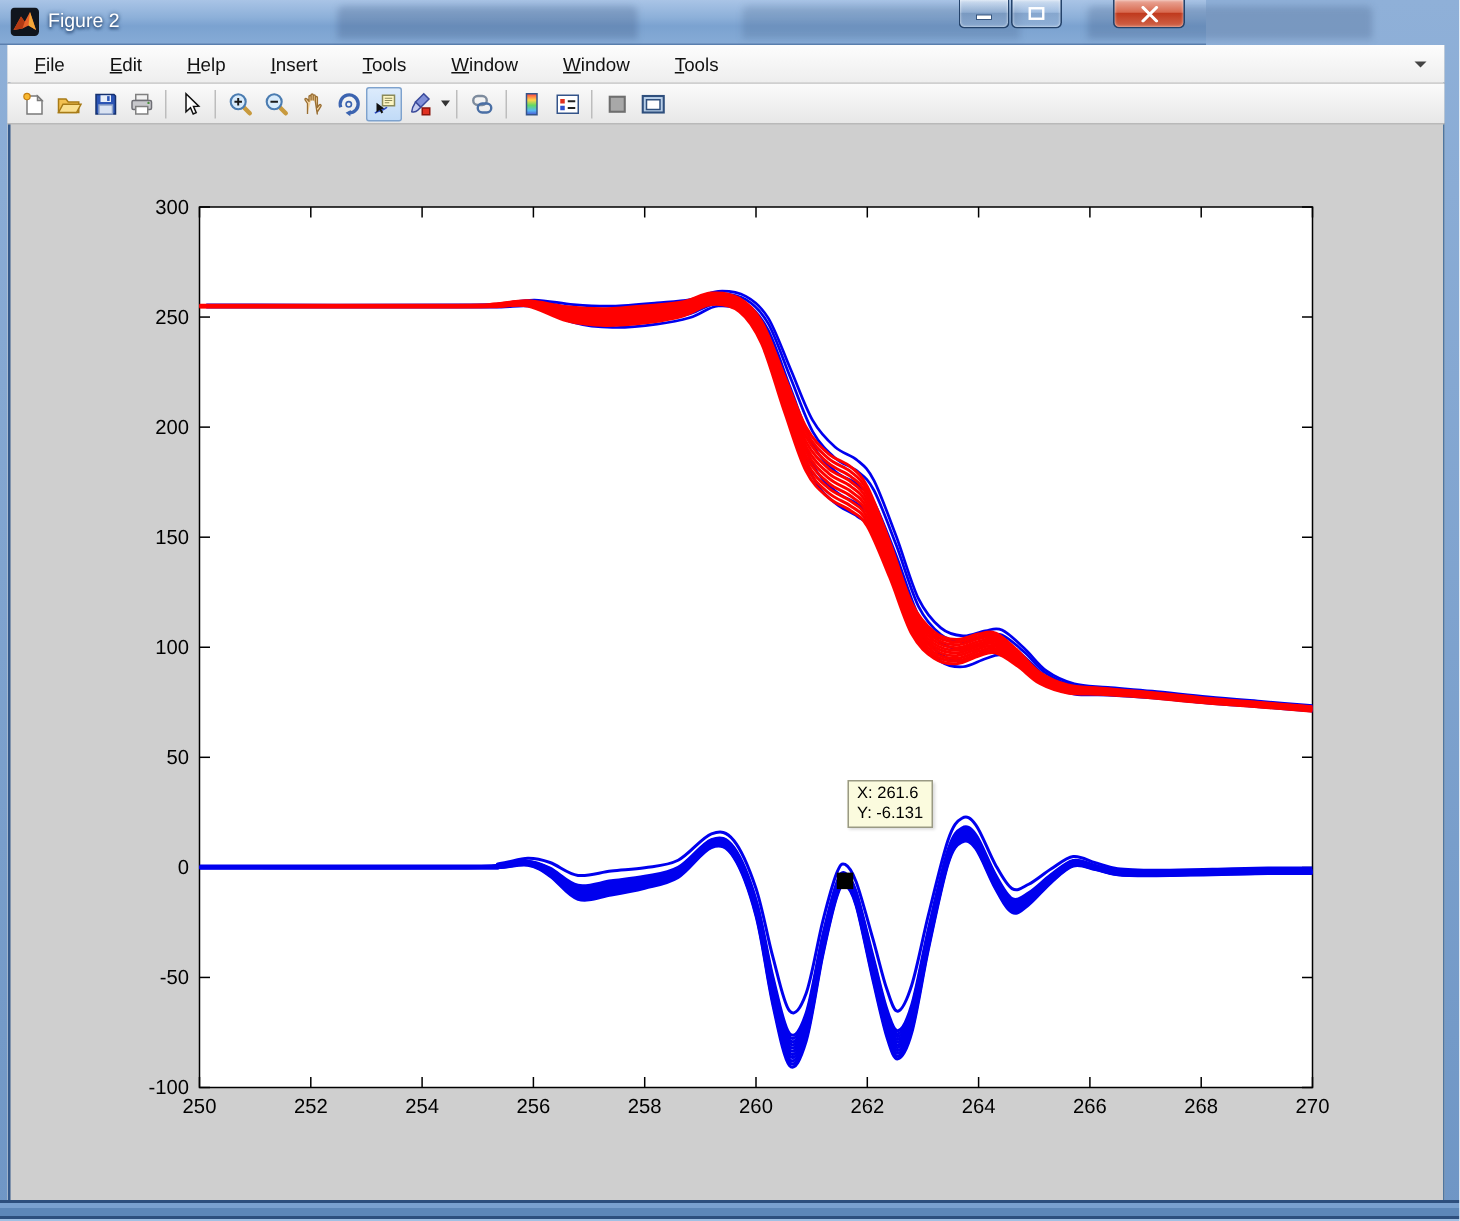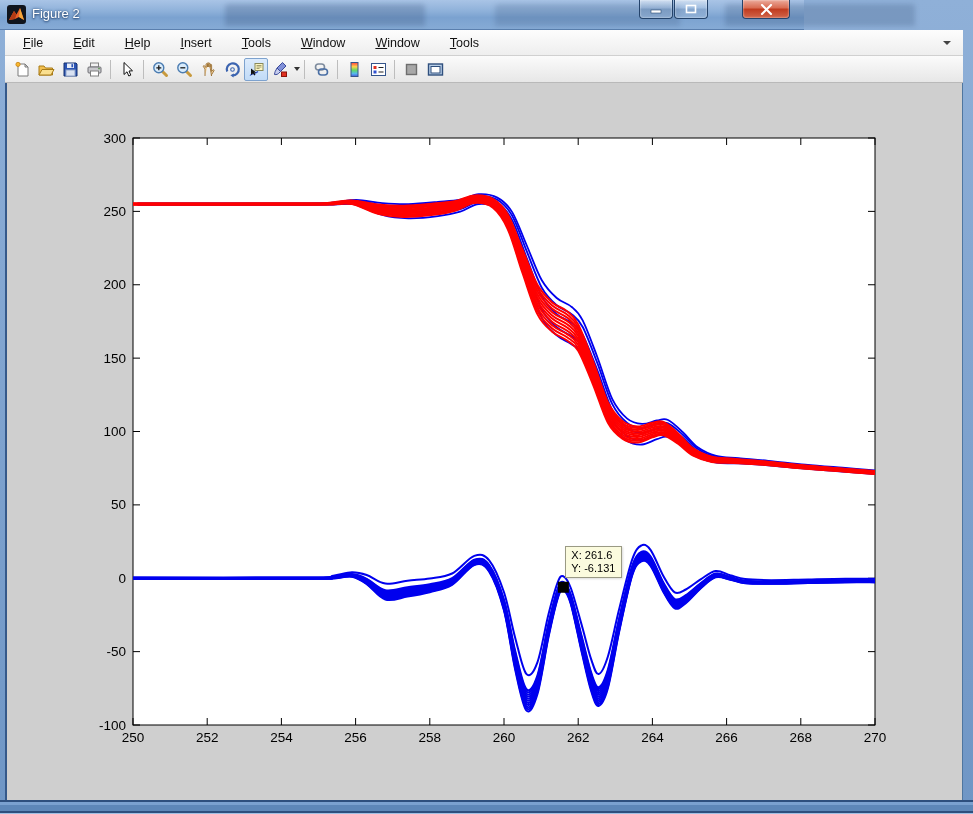--- a/index.html
+++ b/index.html
@@ -363,19 +363,19 @@
       <path d="M133.0,204.2C161.4,204.2 270.9,204.3 303.7,204.2C336.4,204.2 321.6,204.1 329.6,203.9C337.7,203.7 343.9,201.7 351.9,202.9C359.9,204.0 369.2,209.0 377.9,210.7C386.5,212.4 394.6,213.2 403.8,213.2C413.1,213.3 424.9,212.0 433.5,211.0C442.2,210.0 449.0,209.1 455.8,207.3C462.6,205.6 468.1,200.9 474.3,200.5C480.5,200.0 487.3,200.8 492.9,204.8C498.4,208.7 502.8,214.0 507.7,224.1C512.7,234.1 517.6,251.8 522.5,265.1C527.5,278.5 532.4,294.8 537.4,304.3C542.3,313.7 547.3,317.5 552.2,321.9C557.2,326.3 562.7,327.3 567.1,330.7C571.4,334.0 573.9,334.3 578.2,341.9C582.5,349.6 588.1,364.4 593.0,376.7C598.0,389.0 602.9,406.4 607.9,415.8C612.8,425.2 617.8,429.4 622.7,432.9C627.7,436.5 632.6,437.2 637.6,437.1C642.5,437.0 648.1,433.5 652.4,432.5C656.7,431.4 659.2,429.4 663.5,430.7C667.9,432.1 673.4,436.8 678.4,440.5C683.3,444.3 687.6,450.0 693.2,453.3C698.8,456.5 705.0,458.9 711.8,460.3C718.6,461.6 725.4,461.0 734.0,461.5C742.7,462.1 752.6,462.7 763.7,463.6C774.8,464.6 788.4,466.2 800.8,467.3C813.2,468.3 825.5,469.2 837.9,470.1C850.3,471.1 868.8,472.6 875.0,473.1" fill="none" stroke="#ff0000" stroke-width="2" clip-path="url(#axclip)"></path>
       <path d="M133.0,204.1C161.4,204.1 270.9,204.2 303.7,204.1C336.4,204.0 321.6,204.0 329.6,203.7C337.7,203.4 343.9,201.5 351.9,202.5C359.9,203.5 369.2,208.1 377.9,209.7C386.5,211.3 394.6,212.0 403.8,212.0C413.1,212.0 424.9,210.7 433.5,209.8C442.2,208.8 449.0,208.0 455.8,206.3C462.6,204.6 468.1,200.0 474.3,199.6C480.5,199.2 487.3,200.0 492.9,203.8C498.4,207.6 502.8,212.7 507.7,222.5C512.7,232.3 517.6,249.5 522.5,262.6C527.5,275.7 532.4,291.7 537.4,301.0C542.3,310.4 547.3,314.2 552.2,318.6C557.2,323.1 562.7,324.1 567.1,327.5C571.4,330.9 573.9,331.3 578.2,339.0C582.5,346.8 588.1,361.7 593.0,374.1C598.0,386.5 602.9,404.1 607.9,413.6C612.8,423.0 617.8,427.4 622.7,431.0C627.7,434.6 632.6,435.3 637.6,435.3C642.5,435.3 648.1,431.8 652.4,430.8C656.7,429.8 659.2,427.9 663.5,429.3C667.9,430.7 673.4,435.5 678.4,439.4C683.3,443.3 687.6,449.1 693.2,452.4C698.8,455.8 705.0,458.2 711.8,459.7C718.6,461.1 725.4,460.5 734.0,461.1C742.7,461.7 752.6,462.3 763.7,463.2C774.8,464.2 788.4,465.8 800.8,466.9C813.2,468.0 825.5,468.8 837.9,469.8C850.3,470.8 868.8,472.3 875.0,472.8" fill="none" stroke="#ff0000" stroke-width="2" clip-path="url(#axclip)"></path>
       <path d="M133.0,204.0C161.4,204.0 270.9,204.1 303.7,204.0C336.4,203.9 321.6,203.8 329.6,203.5C337.7,203.2 343.9,201.2 351.9,202.1C359.9,202.9 369.2,207.2 377.9,208.7C386.5,210.1 394.6,210.8 403.8,210.8C413.1,210.7 424.9,209.5 433.5,208.6C442.2,207.6 449.0,206.9 455.8,205.3C462.6,203.7 468.1,199.2 474.3,198.8C480.5,198.4 487.3,199.1 492.9,202.8C498.4,206.5 502.8,211.3 507.7,220.8C512.7,230.4 517.6,247.2 522.5,260.0C527.5,272.8 532.4,288.6 537.4,297.8C542.3,307.1 547.3,311.0 552.2,315.4C557.2,319.8 562.7,320.8 567.1,324.2C571.4,327.7 573.9,328.2 578.2,336.1C582.5,344.0 588.1,359.0 593.0,371.5C598.0,384.0 602.9,401.7 607.9,411.3C612.8,420.9 617.8,425.4 622.7,429.1C627.7,432.8 632.6,433.5 637.6,433.5C642.5,433.6 648.1,430.2 652.4,429.2C656.7,428.3 659.2,426.3 663.5,427.8C667.9,429.3 673.4,434.3 678.4,438.3C683.3,442.2 687.6,448.2 693.2,451.6C698.8,455.1 705.0,457.6 711.8,459.1C718.6,460.6 725.4,460.0 734.0,460.6C742.7,461.3 752.6,461.9 763.7,462.9C774.8,463.8 788.4,465.4 800.8,466.5C813.2,467.6 825.5,468.5 837.9,469.5C850.3,470.5 868.8,471.9 875.0,472.4" fill="none" stroke="#ff0000" stroke-width="2" clip-path="url(#axclip)"></path>
       <path d="M133.0,203.8C161.4,203.8 270.9,203.9 303.7,203.8C336.4,203.8 321.6,203.7 329.6,203.3C337.7,202.9 343.9,201.0 351.9,201.7C359.9,202.4 369.2,206.3 377.9,207.6C386.5,208.9 394.6,209.6 403.8,209.5C413.1,209.5 424.9,208.2 433.5,207.3C442.2,206.5 449.0,205.8 455.8,204.2C462.6,202.7 468.1,198.3 474.3,197.9C480.5,197.5 487.3,198.3 492.9,201.9C498.4,205.4 502.8,210.0 507.7,219.2C512.7,228.5 517.6,244.8 522.5,257.4C527.5,270.0 532.4,285.4 537.4,294.6C542.3,303.7 547.3,307.8 552.2,312.2C557.2,316.6 562.7,317.5 567.1,321.0C571.4,324.5 573.9,325.2 578.2,333.2C582.5,341.2 588.1,356.3 593.0,368.9C598.0,381.6 602.9,399.3 607.9,409.0C612.8,418.7 617.8,423.3 622.7,427.1C627.7,430.9 632.6,431.7 637.6,431.8C642.5,431.9 648.1,428.5 652.4,427.6C656.7,426.7 659.2,424.8 663.5,426.4C667.9,428.0 673.4,433.1 678.4,437.1C683.3,441.2 687.6,447.3 693.2,450.8C698.8,454.4 705.0,457.0 711.8,458.5C718.6,460.1 725.4,459.5 734.0,460.2C742.7,460.8 752.6,461.5 763.7,462.5C774.8,463.5 788.4,465.1 800.8,466.2C813.2,467.3 825.5,468.2 837.9,469.2C850.3,470.2 868.8,471.6 875.0,472.1" fill="none" stroke="#ff0000" stroke-width="2" clip-path="url(#axclip)"></path>
       <path d="M133.0,203.7C161.4,203.7 270.9,203.8 303.7,203.7C336.4,203.6 321.6,203.5 329.6,203.1C337.7,202.7 343.9,200.7 351.9,201.3C359.9,201.9 369.2,205.4 377.9,206.5C386.5,207.7 394.6,208.3 403.8,208.3C413.1,208.2 424.9,206.9 433.5,206.1C442.2,205.2 449.0,204.7 455.8,203.2C462.6,201.7 468.1,197.4 474.3,197.1C480.5,196.7 487.3,197.4 492.9,200.8C498.4,204.3 502.8,208.6 507.7,217.5C512.7,226.5 517.6,242.4 522.5,254.7C527.5,267.0 532.4,282.2 537.4,291.2C542.3,300.2 547.3,304.4 552.2,308.8C557.2,313.2 562.7,314.1 567.1,317.6C571.4,321.2 573.9,322.1 578.2,330.2C582.5,338.3 588.1,353.5 593.0,366.2C598.0,379.0 602.9,396.9 607.9,406.7C612.8,416.5 617.8,421.2 622.7,425.1C627.7,429.0 632.6,429.8 637.6,429.9C642.5,430.1 648.1,426.8 652.4,425.9C656.7,425.1 659.2,423.2 663.5,424.9C667.9,426.5 673.4,431.8 678.4,436.0C683.3,440.1 687.6,446.3 693.2,450.0C698.8,453.6 705.0,456.3 711.8,457.9C718.6,459.5 725.4,459.0 734.0,459.7C742.7,460.4 752.6,461.0 763.7,462.1C774.8,463.1 788.4,464.7 800.8,465.8C813.2,466.9 825.5,467.8 837.9,468.8C850.3,469.8 868.8,471.3 875.0,471.8" fill="none" stroke="#ff0000" stroke-width="2" clip-path="url(#axclip)"></path>
       <path d="M133.0,203.6C161.4,203.6 270.9,203.7 303.7,203.6C336.4,203.5 321.6,203.4 329.6,202.9C337.7,202.5 343.9,200.5 351.9,200.9C359.9,201.3 369.2,204.5 377.9,205.5C386.5,206.5 394.6,207.1 403.8,207.0C413.1,206.9 424.9,205.6 433.5,204.8C442.2,204.0 449.0,203.6 455.8,202.1C462.6,200.7 468.1,196.6 474.3,196.2C480.5,195.8 487.3,196.6 492.9,199.9C498.4,203.2 502.8,207.2 507.7,215.9C512.7,224.6 517.6,240.1 522.5,252.1C527.5,264.1 532.4,279.1 537.4,288.0C542.3,296.9 547.3,301.2 552.2,305.6C557.2,310.0 562.7,310.8 567.1,314.4C571.4,318.0 573.9,319.1 578.2,327.3C582.5,335.5 588.1,350.8 593.0,363.6C598.0,376.5 602.9,394.5 607.9,404.4C612.8,414.3 617.8,419.2 622.7,423.2C627.7,427.1 632.6,427.9 637.6,428.1C642.5,428.3 648.1,425.1 652.4,424.3C656.7,423.5 659.2,421.7 663.5,423.4C667.9,425.2 673.4,430.5 678.4,434.8C683.3,439.1 687.6,445.4 693.2,449.2C698.8,452.9 705.0,455.6 711.8,457.3C718.6,459.0 725.4,458.5 734.0,459.2C742.7,460.0 752.6,460.6 763.7,461.7C774.8,462.7 788.4,464.3 800.8,465.5C813.2,466.6 825.5,467.5 837.9,468.5C850.3,469.5 868.8,471.0 875.0,471.4" fill="none" stroke="#ff0000" stroke-width="2" clip-path="url(#axclip)"></path>
       <path d="M133.0,203.5C161.4,203.5 270.9,203.6 303.7,203.5C336.4,203.3 321.6,203.2 329.6,202.7C337.7,202.2 343.9,200.2 351.9,200.5C359.9,200.8 369.2,203.6 377.9,204.5C386.5,205.4 394.6,205.9 403.8,205.8C413.1,205.7 424.9,204.4 433.5,203.6C442.2,202.8 449.0,202.5 455.8,201.1C462.6,199.7 468.1,195.7 474.3,195.4C480.5,195.0 487.3,195.7 492.9,198.9C498.4,202.1 502.8,205.9 507.7,214.3C512.7,222.7 517.6,237.8 522.5,249.5C527.5,261.3 532.4,275.9 537.4,284.8C542.3,293.6 547.3,298.0 552.2,302.4C557.2,306.8 562.7,307.5 567.1,311.2C571.4,314.8 573.9,316.1 578.2,324.4C582.5,332.7 588.1,348.1 593.0,361.1C598.0,374.0 602.9,392.1 607.9,402.2C612.8,412.2 617.8,417.2 622.7,421.2C627.7,425.3 632.6,426.1 637.6,426.4C642.5,426.6 648.1,423.4 652.4,422.7C656.7,422.0 659.2,420.1 663.5,422.0C667.9,423.8 673.4,429.3 678.4,433.7C683.3,438.1 687.6,444.5 693.2,448.4C698.8,452.2 705.0,455.0 711.8,456.7C718.6,458.5 725.4,458.0 734.0,458.8C742.7,459.6 752.6,460.2 763.7,461.3C774.8,462.3 788.4,464.0 800.8,465.1C813.2,466.3 825.5,467.2 837.9,468.2C850.3,469.2 868.8,470.6 875.0,471.1" fill="none" stroke="#ff0000" stroke-width="2" clip-path="url(#axclip)"></path>
       <rect x="557.8600000000008" y="581.7472425" width="11" height="11" fill="#000"></rect>
     </svg>
 
-  <div class="datatip" id="datatip" style="left: 565.36px; top: 546px;">
+  <div class="datatip" id="datatip" style="left: 565.36px; top: 520px;">
     <div>X: 261.6</div>
     <div>Y: -6.131</div>
   </div>
 
   <div class="frame-bottom"></div>
 </div>
 
 </body></html>

